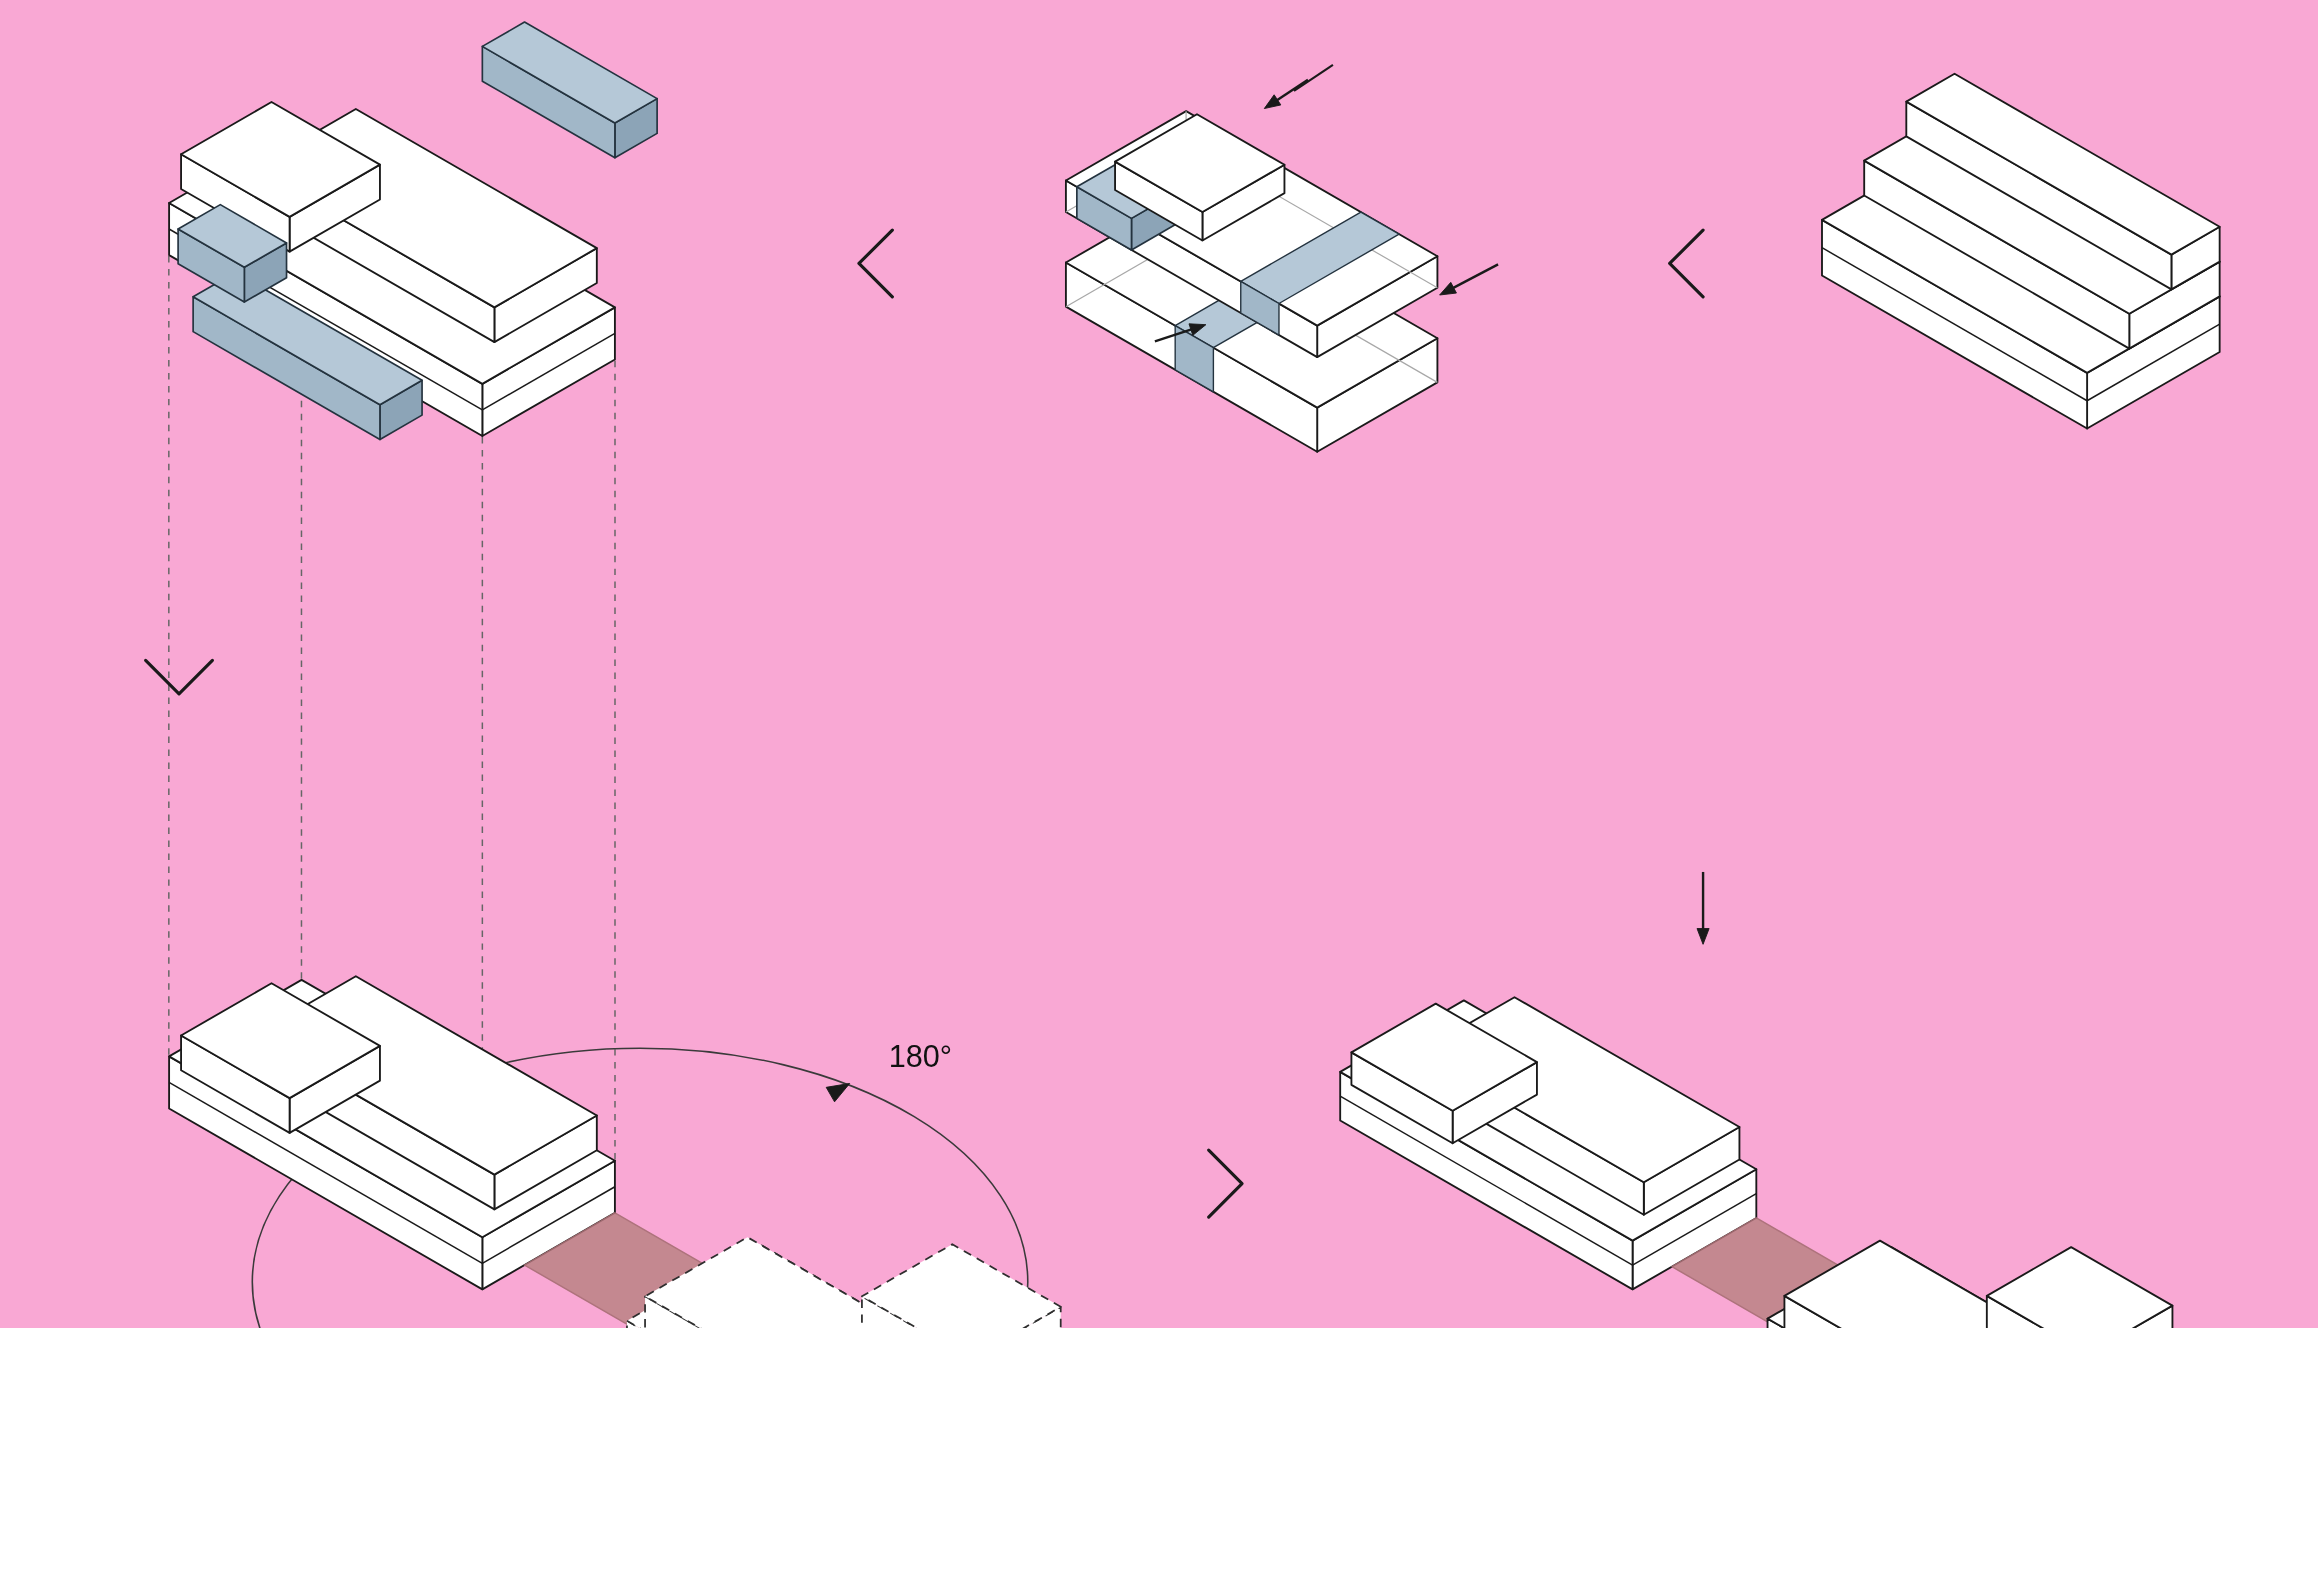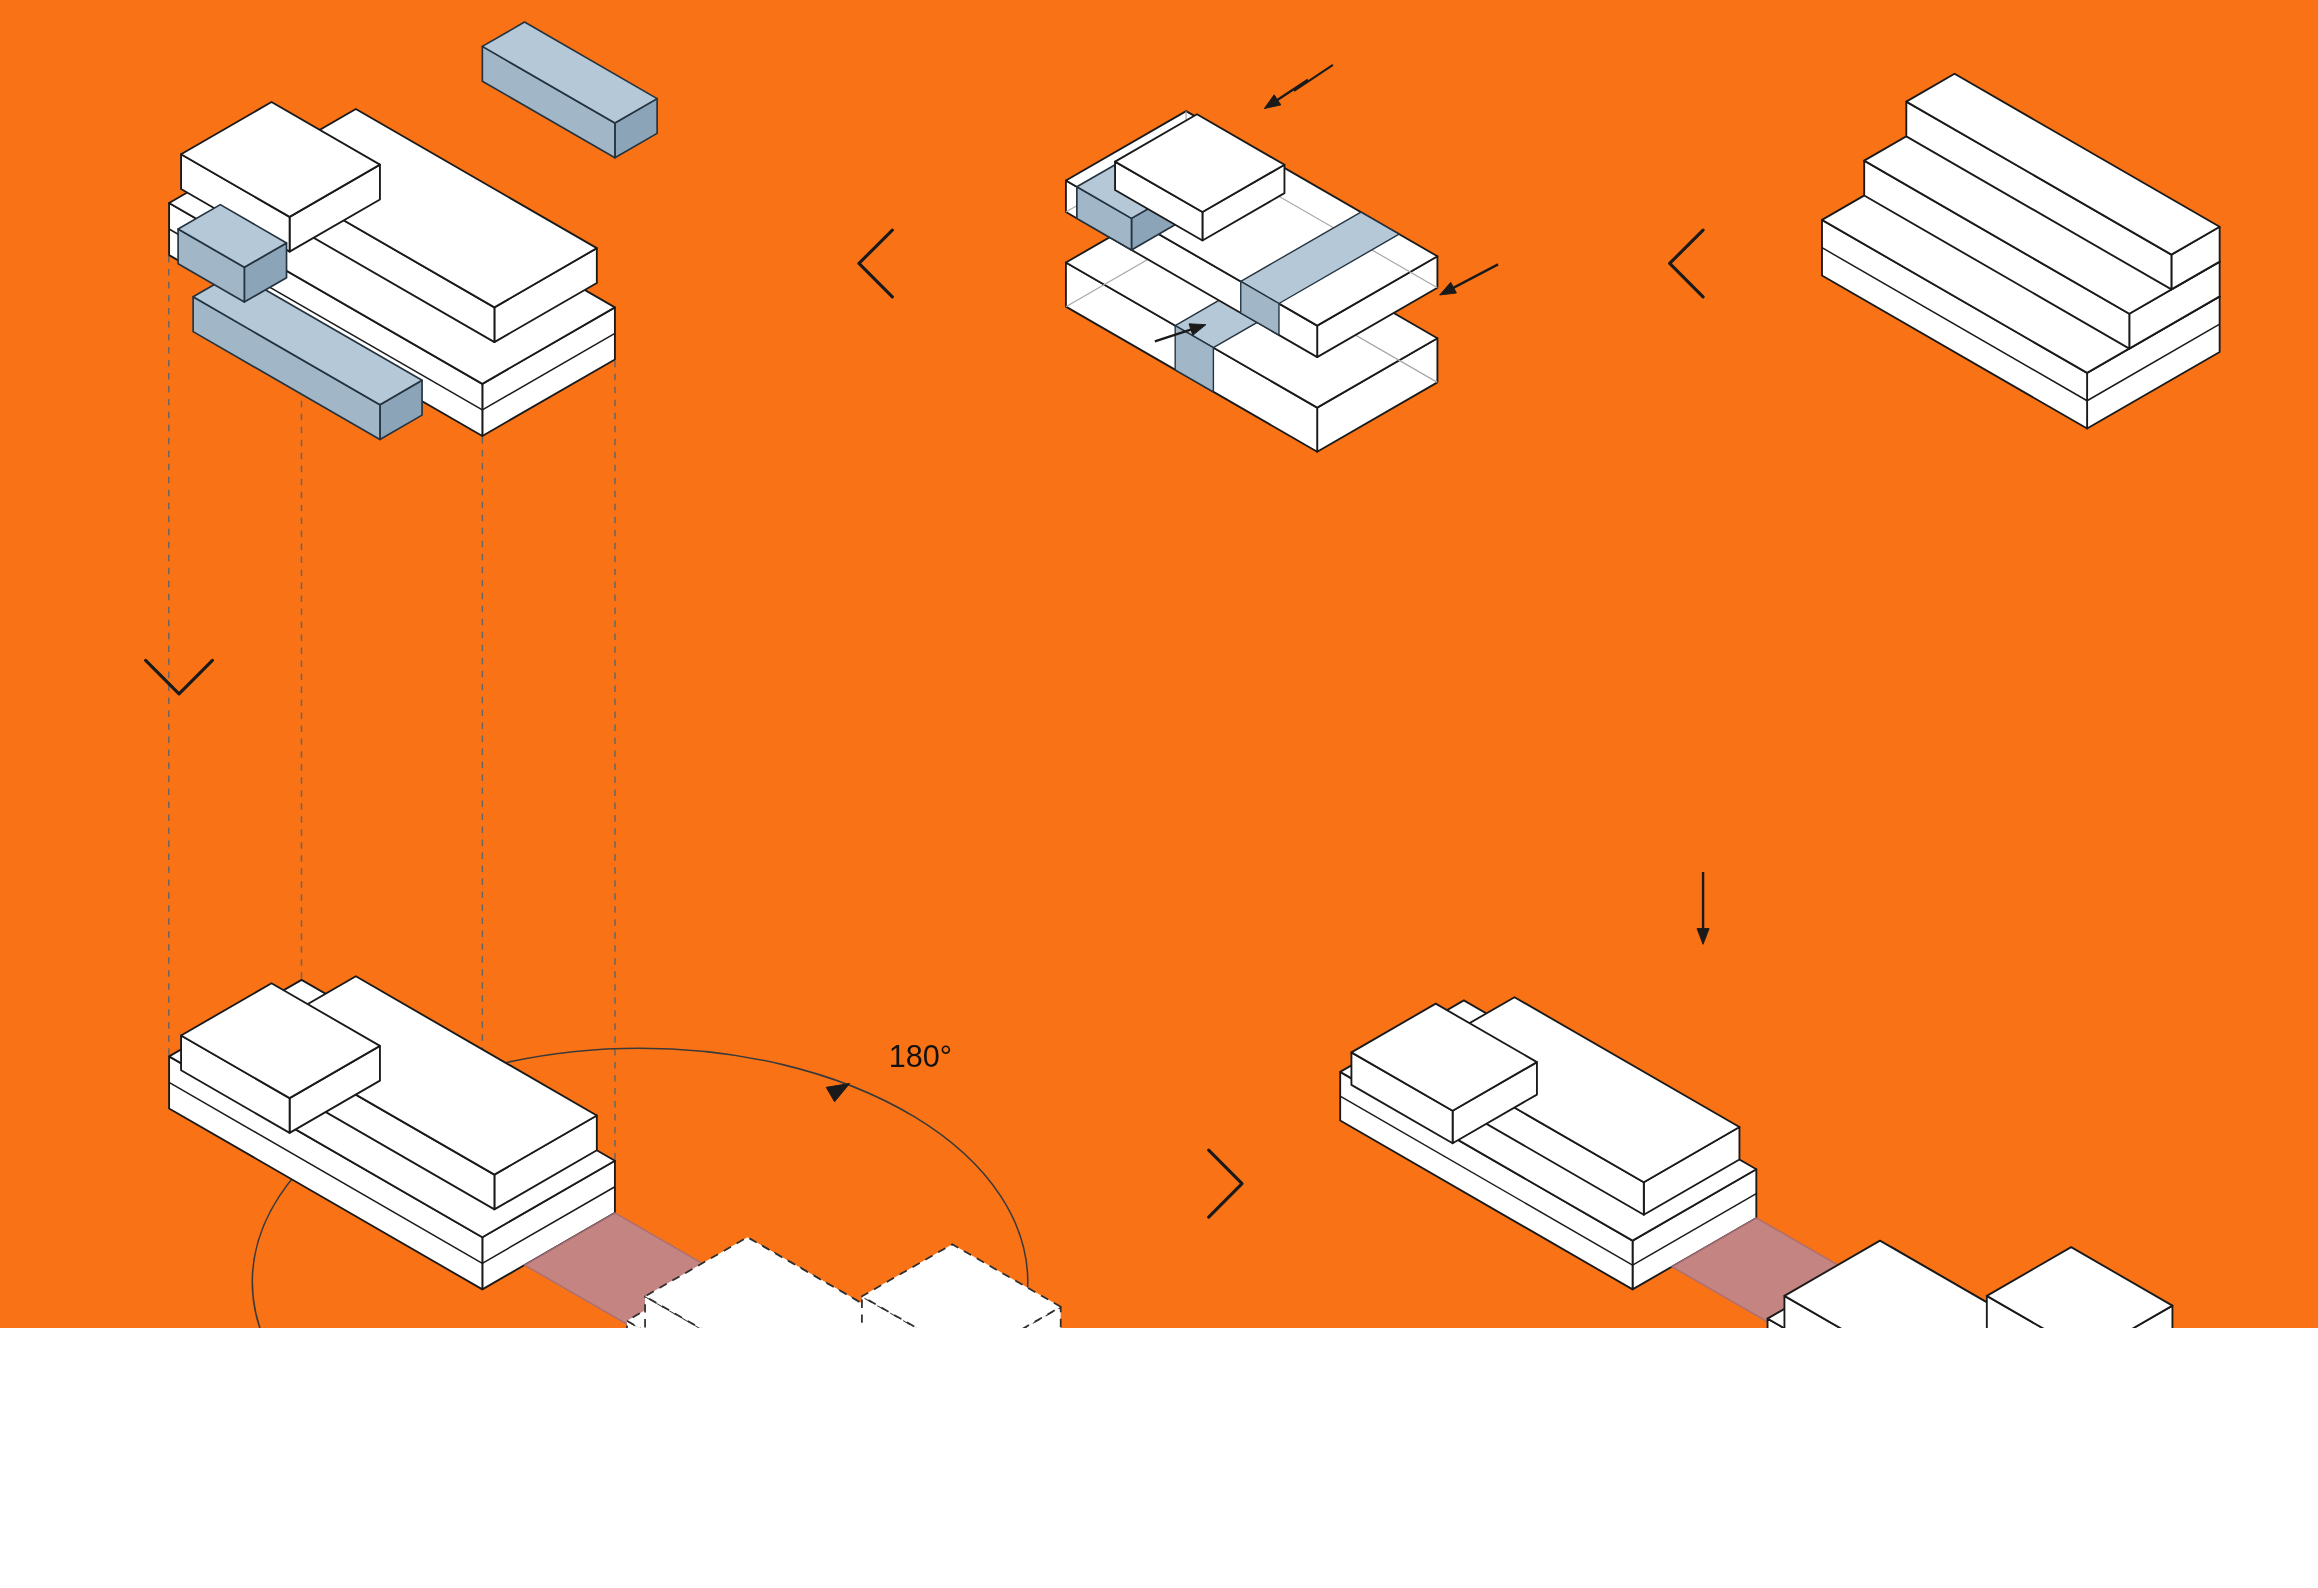--- a/index.html
+++ b/index.html
@@ -1,16 +1,16 @@
 <!DOCTYPE html>
 <html style="font-size:15px"><head>
 <meta charset="utf-8">
 <style>
   html,body{margin:0;padding:0;background:#ffffff;}
-  .canvas{width:2319px;height:1328px;position:relative;background:#f97316;overflow:hidden;}
+  .canvas{width:2319px;height:1328px;position:relative;background:#f9a8d4;overflow:hidden;}
   svg{display:block;}
   .lbl{font-family:"Liberation Sans","DejaVu Sans",sans-serif;font-size:33px;fill:#111111;}
 </style>
 </head>
 <body>
 
 <div class="canvas">
 <svg id="scene" width="2319" height="1589" viewBox="0 0 2500 1713" xmlns="http://www.w3.org/2000/svg">
   <g id="guides">
         <line x1="182" y1="276" x2="182" y2="1138" stroke="#666666" stroke-width="1.6" stroke-dasharray="7 7"></line>

